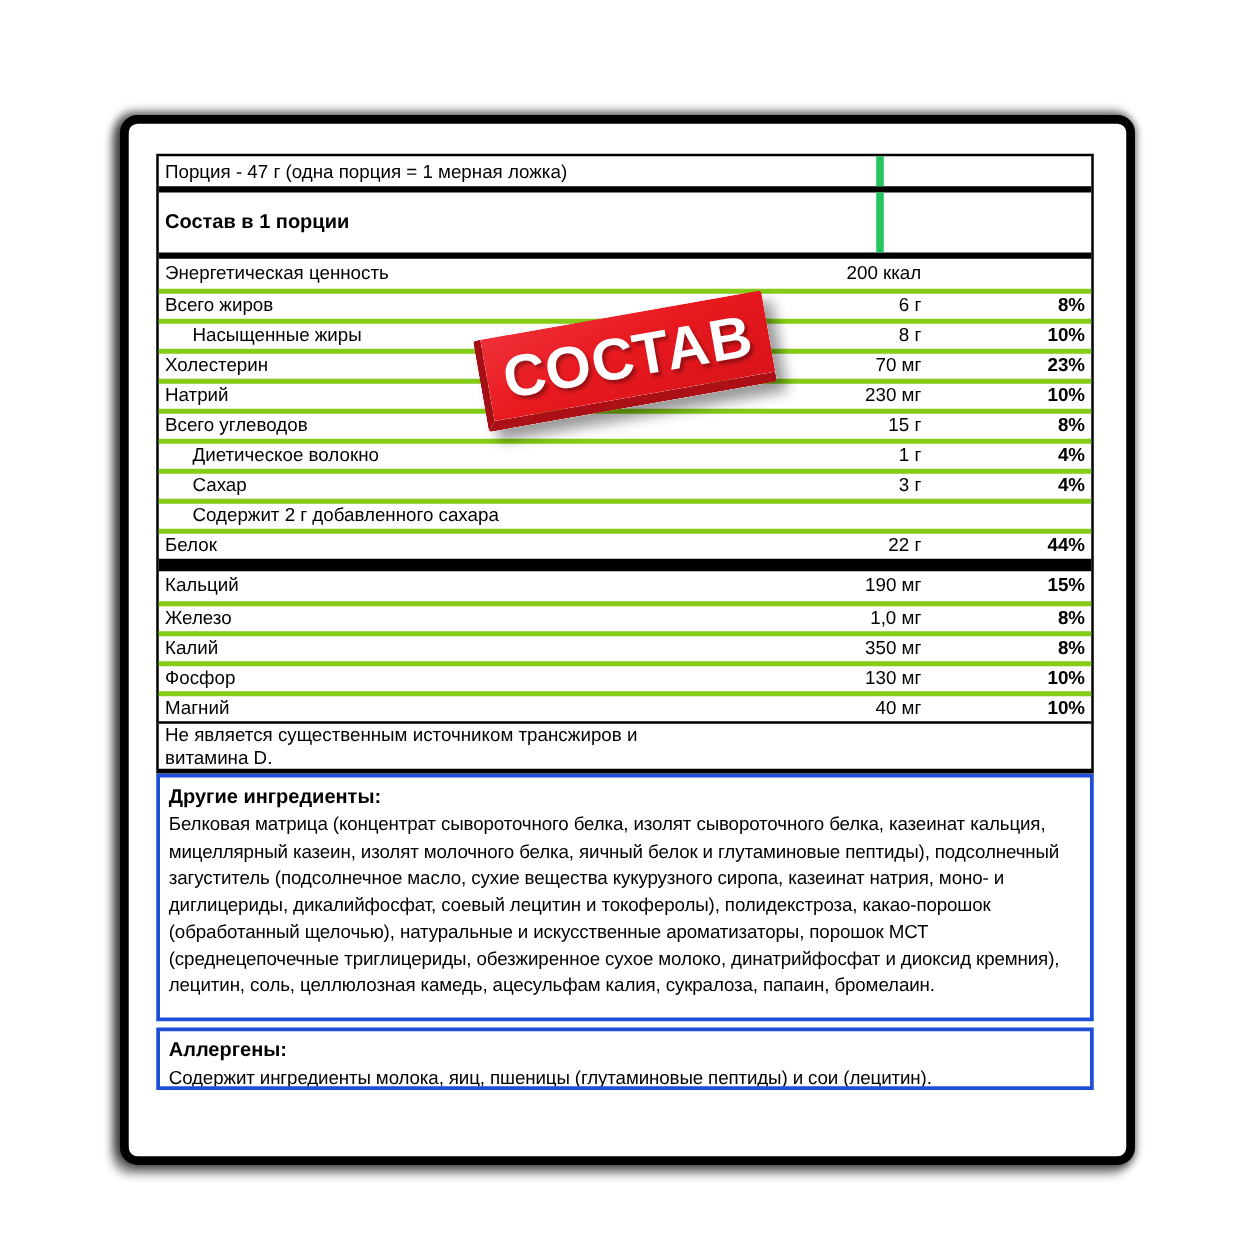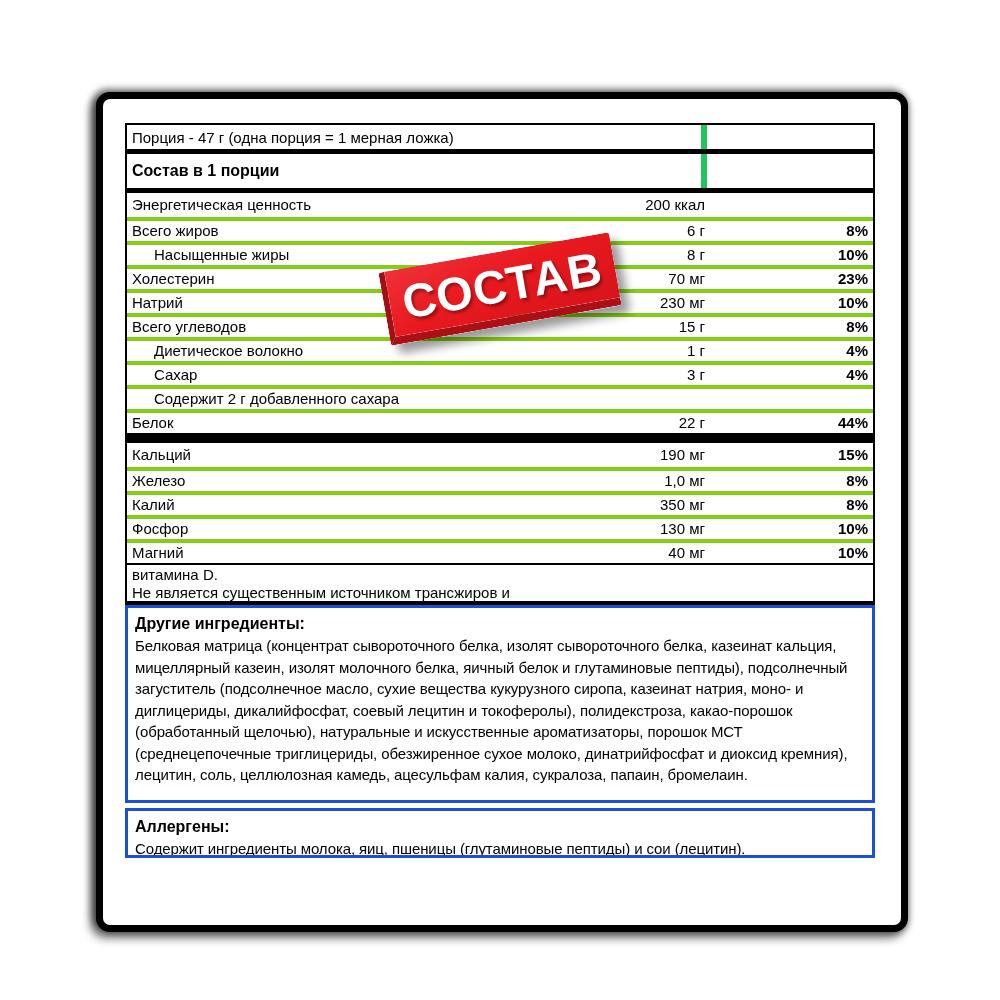--- a/index.html
+++ b/index.html
@@ -10,29 +10,29 @@
   .label-outer{
     position:absolute;left:96px;top:92px;width:812px;height:840px;
     background:#fff;border:7px solid #000;border-radius:14px;box-sizing:border-box;
     box-shadow:-3px -2px 7px 1px rgba(0,0,0,0.55), -5px 6px 8px 1px rgba(0,0,0,0.45), 2px 2px 6px rgba(0,0,0,0.25);
   }
   .label-content{position:absolute;left:22px;top:24px;width:750px;}
   .ntable{
     width:750px;box-sizing:border-box;background:#fff;
     border:2px solid #000;border-bottom:4px solid #000;
   }
-  .row{display:flex;align-items:center;height:24px;box-sizing:border-box;font-size:15px;line-height:18px;}
+  .row{display:flex;align-items:center;height:24px;box-sizing:border-box;font-size:15px;line-height:18px;gap:32px;}
   .row + .row{border-top:4px solid #84cc16;}
   .sep{height:5px;background:#000;}
   .split{display:flex;align-items:stretch;}
   .split .lcell{width:580px;box-sizing:border-box;border-right:6px solid #22c55e;display:flex;align-items:center;}
   .split .rcell{flex:1;display:flex;align-items:center;justify-content:center;text-align:center;}
   .serving-row{height:24px;font-size:15px;}
   .serving-row .lcell{padding-left:5px;}
-  .head-row{height:34px;gap:36px;}
+  .head-row{height:48px;gap:36px;}
   .head-row .lcell{padding-left:5px;font-weight:bold;font-size:16px;}
   .head-row .rcell{font-weight:bold;font-size:15px;line-height:19px;padding:0 4px;}
   .vit-row{height:24px;}
   .vit-row .lcell{padding-left:5px;font-weight:bold;font-size:16px;}
   .c-label{width:460px;box-sizing:border-box;padding-left:5px;white-space:nowrap;overflow:hidden;}
   .indent .c-label{padding-left:27px;}
   .c-amt{width:118px;text-align:right;white-space:nowrap;}
   .c-dv{flex:1;text-align:right;padding-right:5px;font-weight:bold;white-space:nowrap;}
   .note{
     border-top:2px solid #000;box-sizing:border-box;height:38px;
@@ -158,22 +158,22 @@
         <div class="c-amt">130 мг</div>
         <div class="c-dv">10%</div>
       </div>
       <div class="row">
         <div class="c-label">Магний</div>
         <div class="c-amt">40 мг</div>
         <div class="c-dv">10%</div>
       </div>
 
       <div class="note">
+        <div>Не является существенным источником трансжиров и</div>
         <div>витамина D.</div>
-        <div>Не является существенным источником трансжиров и</div>
       </div>
     </div>
 
     <div class="box box-ingredients">
       <div class="box-title">Другие ингредиенты:</div>
       <div class="box-text">Белковая матрица (концентрат сывороточного белка, изолят сывороточного белка, казеинат кальция, мицеллярный казеин, изолят молочного белка, яичный белок и глутаминовые пептиды), подсолнечный загуститель (подсолнечное масло, сухие вещества кукурузного сиропа, казеинат натрия, моно- и диглицериды, дикалийфосфат, соевый лецитин и токоферолы), полидекстроза, какао-порошок (обработанный щелочью), натуральные и искусственные ароматизаторы, порошок МСТ (среднецепочечные триглицериды, обезжиренное сухое молоко, динатрийфосфат и диоксид кремния), лецитин, соль, целлюлозная камедь, ацесульфам калия, сукралоза, папаин, бромелаин.</div>
     </div>
 
     <div class="box box-allergens">
       <div class="box-title">Аллергены:</div>

